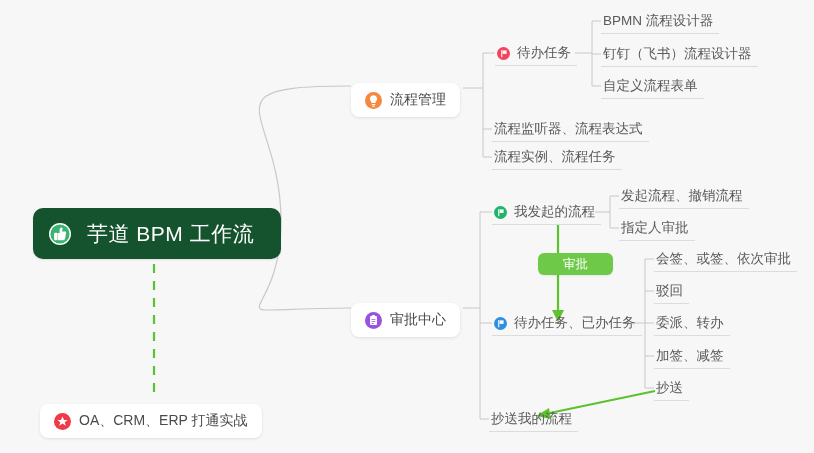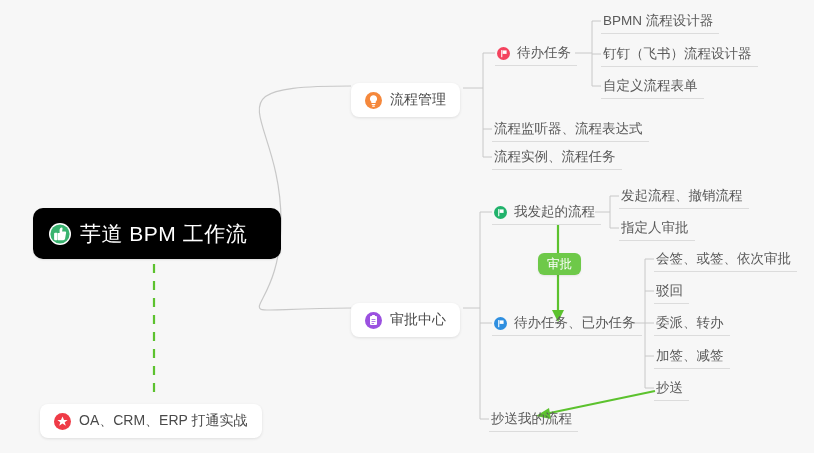--- a/index.html
+++ b/index.html
@@ -12,22 +12,22 @@
   }
   #canvas{position:absolute;left:0;top:0;width:814px;height:453px;}
   svg.links{position:absolute;left:0;top:0;width:814px;height:453px;pointer-events:none;}
 
   
   .node{position:absolute;display:flex;align-items:center;box-sizing:border-box;margin-top:12px;}
 
   
   .root{
     left:33px;top:196px;width:248px;height:51px;
-    background:#000000;border-radius:10px;
-    padding:0 16px;gap:9px;
+    background:#14532d;border-radius:10px;
+    padding:0 16px;gap:16px;
     box-shadow:0 1px 2px rgba(0,0,0,.10);
   }
   .root .label{color:#ffffff;font-size:21px;letter-spacing:.5px;white-space:nowrap;}
 
   
   .card{
     background:#ffffff;border-radius:8px;
     padding:0 14px;gap:8px;height:34px;
     box-shadow:0 1px 3px rgba(0,0,0,.10);
   }
@@ -50,21 +50,21 @@
   .icon{display:inline-flex;align-items:center;justify-content:center;flex:0 0 auto;border-radius:50%;}
   .icon svg{display:block;}
   .ic-lg{width:22px;height:22px;}
   .ic-md{width:17px;height:17px;}
   .ic-sm{width:13px;height:13px;}
 
   
   #badge-approve{
     position:absolute;left:538px;top:253px;
     background:#6ec949;border-radius:6px;
-    padding:3px 9px;
+    padding:3px 25px;
     color:#ffffff;font-size:12.5px;line-height:16px;
     white-space:nowrap;
     box-shadow:0 1px 2px rgba(0,0,0,.08);
   }
 </style>
 </head>
 <body>
 
 <div id="canvas">
 

